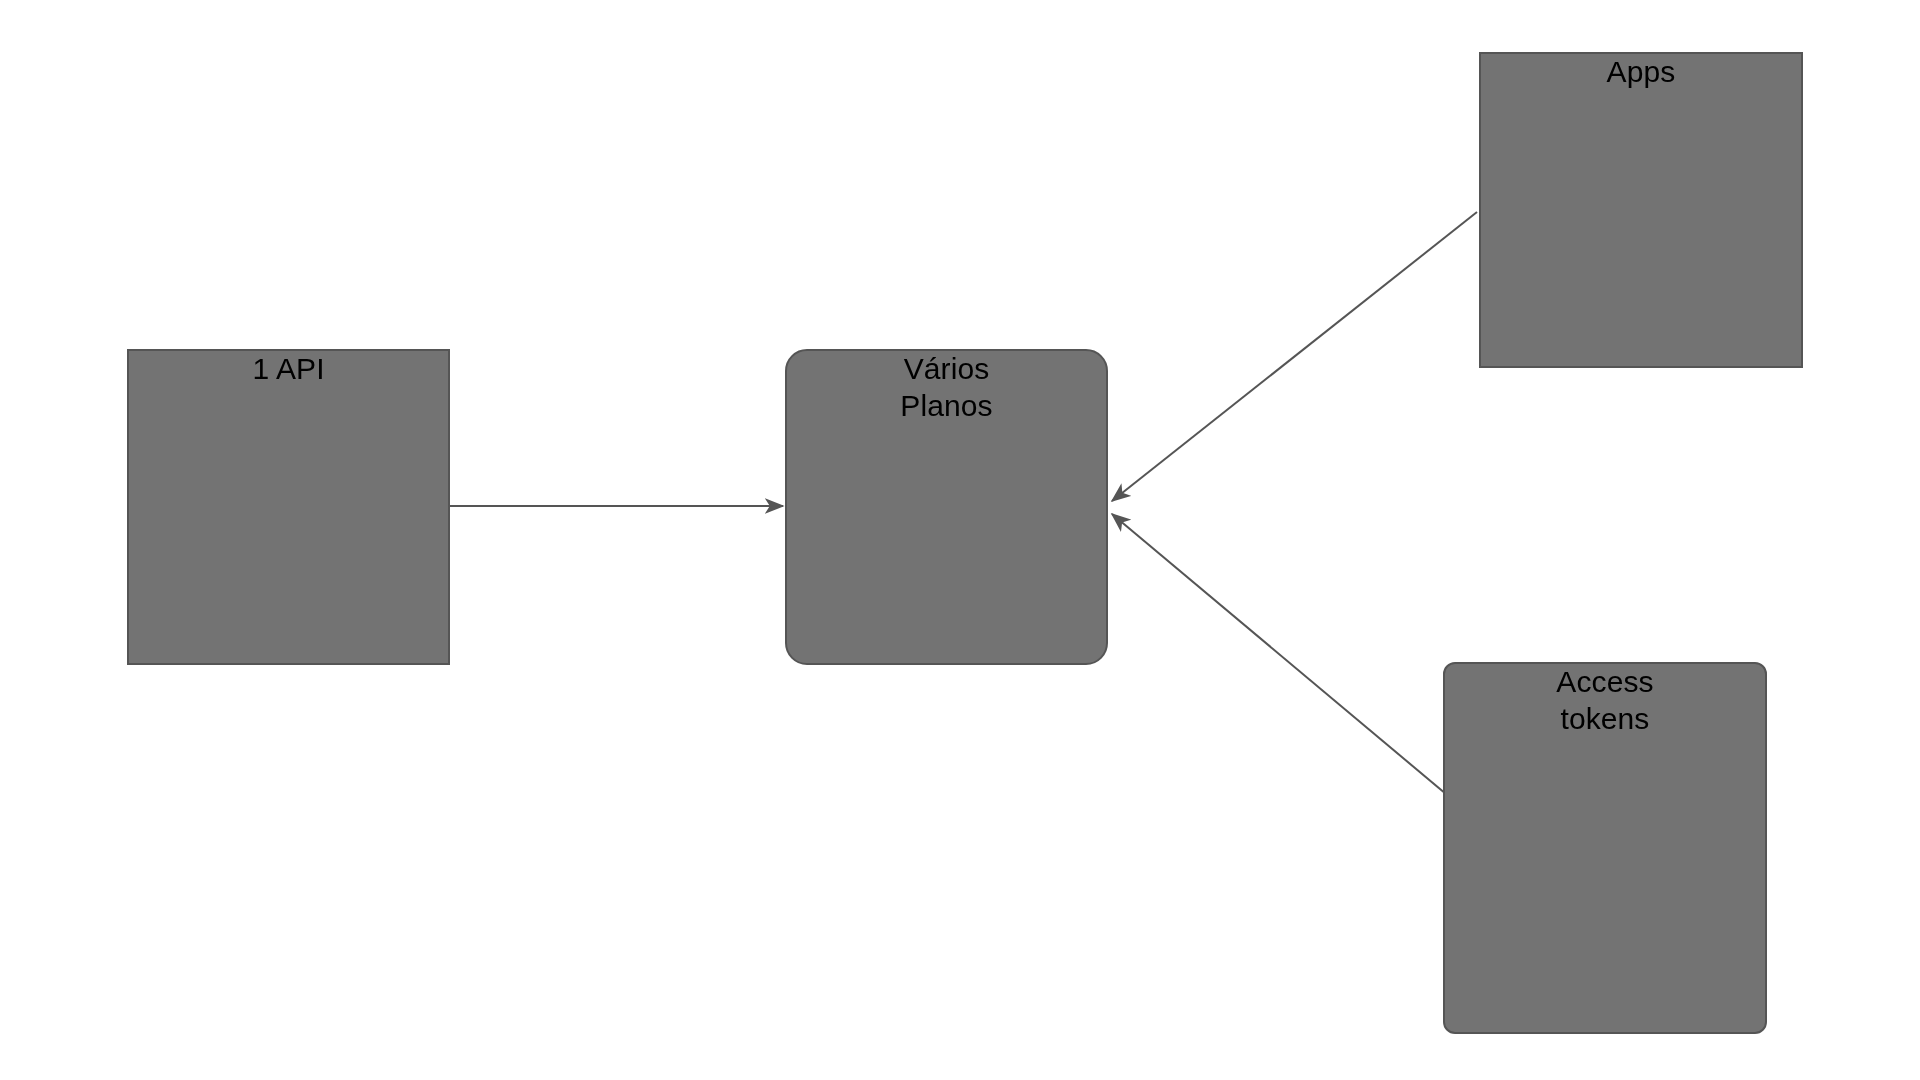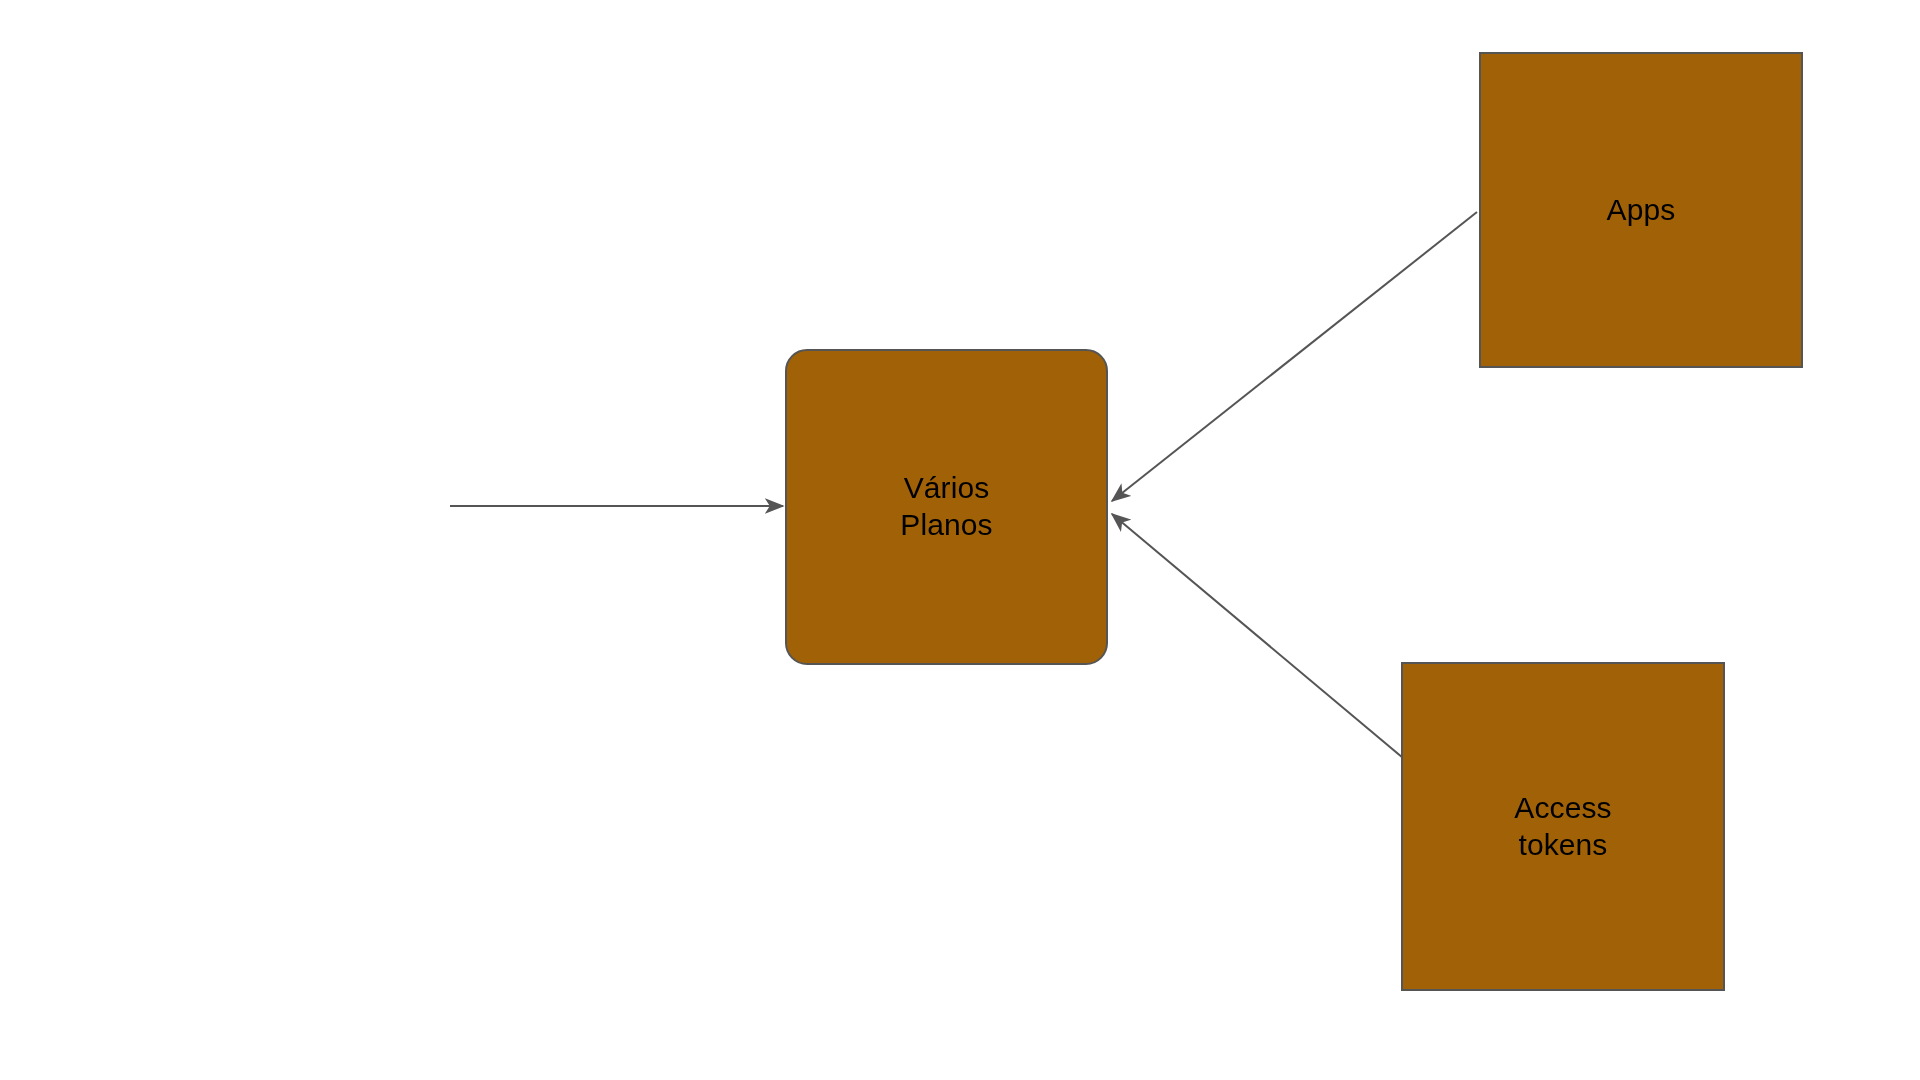--- a/index.html
+++ b/index.html
@@ -23,61 +23,63 @@
     position: absolute;
     left: 0;
     top: 0;
     width: 1920px;
     height: 1080px;
     pointer-events: none;
   }
   .node {
     position: absolute;
     box-sizing: border-box;
-    background: #a16207;
+    background: #737373;
     border: 2px solid #555555;
     display: flex;
-    align-items: center;
     justify-content: center;
     text-align: center;
     color: #000000;
     font-size: 30px;
     line-height: 1.22;
     font-family: "Liberation Sans", sans-serif;
     white-space: pre-line;
     letter-spacing: 0.1px;
   }
   .node-label {
     display: block;
     white-space: pre-line;
   }
   #node-api      { left: 127px; top: 349px; width: 323px; height: 316px; }
   #node-planos   { left: 785px; top: 349px; width: 323px; height: 316px; border-radius: 22px; }
   #node-apps     { left: 1479px; top: 52px;  width: 324px; height: 316px; }
-  #node-tokens   { left: 1401px; top: 662px; width: 324px; height: 329px; }
+  #node-tokens   { left: 1443px; top: 662px; width: 324px; height: 372px; border-radius: 12px; }
 </style>
 </head>
 <body>
 
 <div id="canvas">
 
   <svg id="edge-layer" width="1920" height="1080" viewBox="0 0 1920 1080" xmlns="http://www.w3.org/2000/svg">
     <defs>
       <marker id="arrowhead" markerWidth="10" markerHeight="8" refX="9.2" refY="4" orient="auto" markerUnits="strokeWidth">
         <path d="M0,0 L10,4 L0,8 L2.6,4 Z" fill="#555555"></path>
       </marker>
     </defs>
 
     <line x1="450" y1="506" x2="783" y2="506" stroke="#555555" stroke-width="2" marker-end="url(#arrowhead)"></line>
 
     <line x1="1477" y1="212" x2="1112" y2="501" stroke="#555555" stroke-width="2" marker-end="url(#arrowhead)"></line>
 
     <line x1="1477" y1="820" x2="1112" y2="514" stroke="#555555" stroke-width="2" marker-end="url(#arrowhead)"></line>
   </svg>
 
+  <div class="node" id="node-api">
+    <span class="node-label">1 API</span>
+  </div>
 
   <div class="node" id="node-planos">
     <span class="node-label">Vários
 Planos</span>
   </div>
 
   <div class="node" id="node-apps">
     <span class="node-label">Apps</span>
   </div>
 

